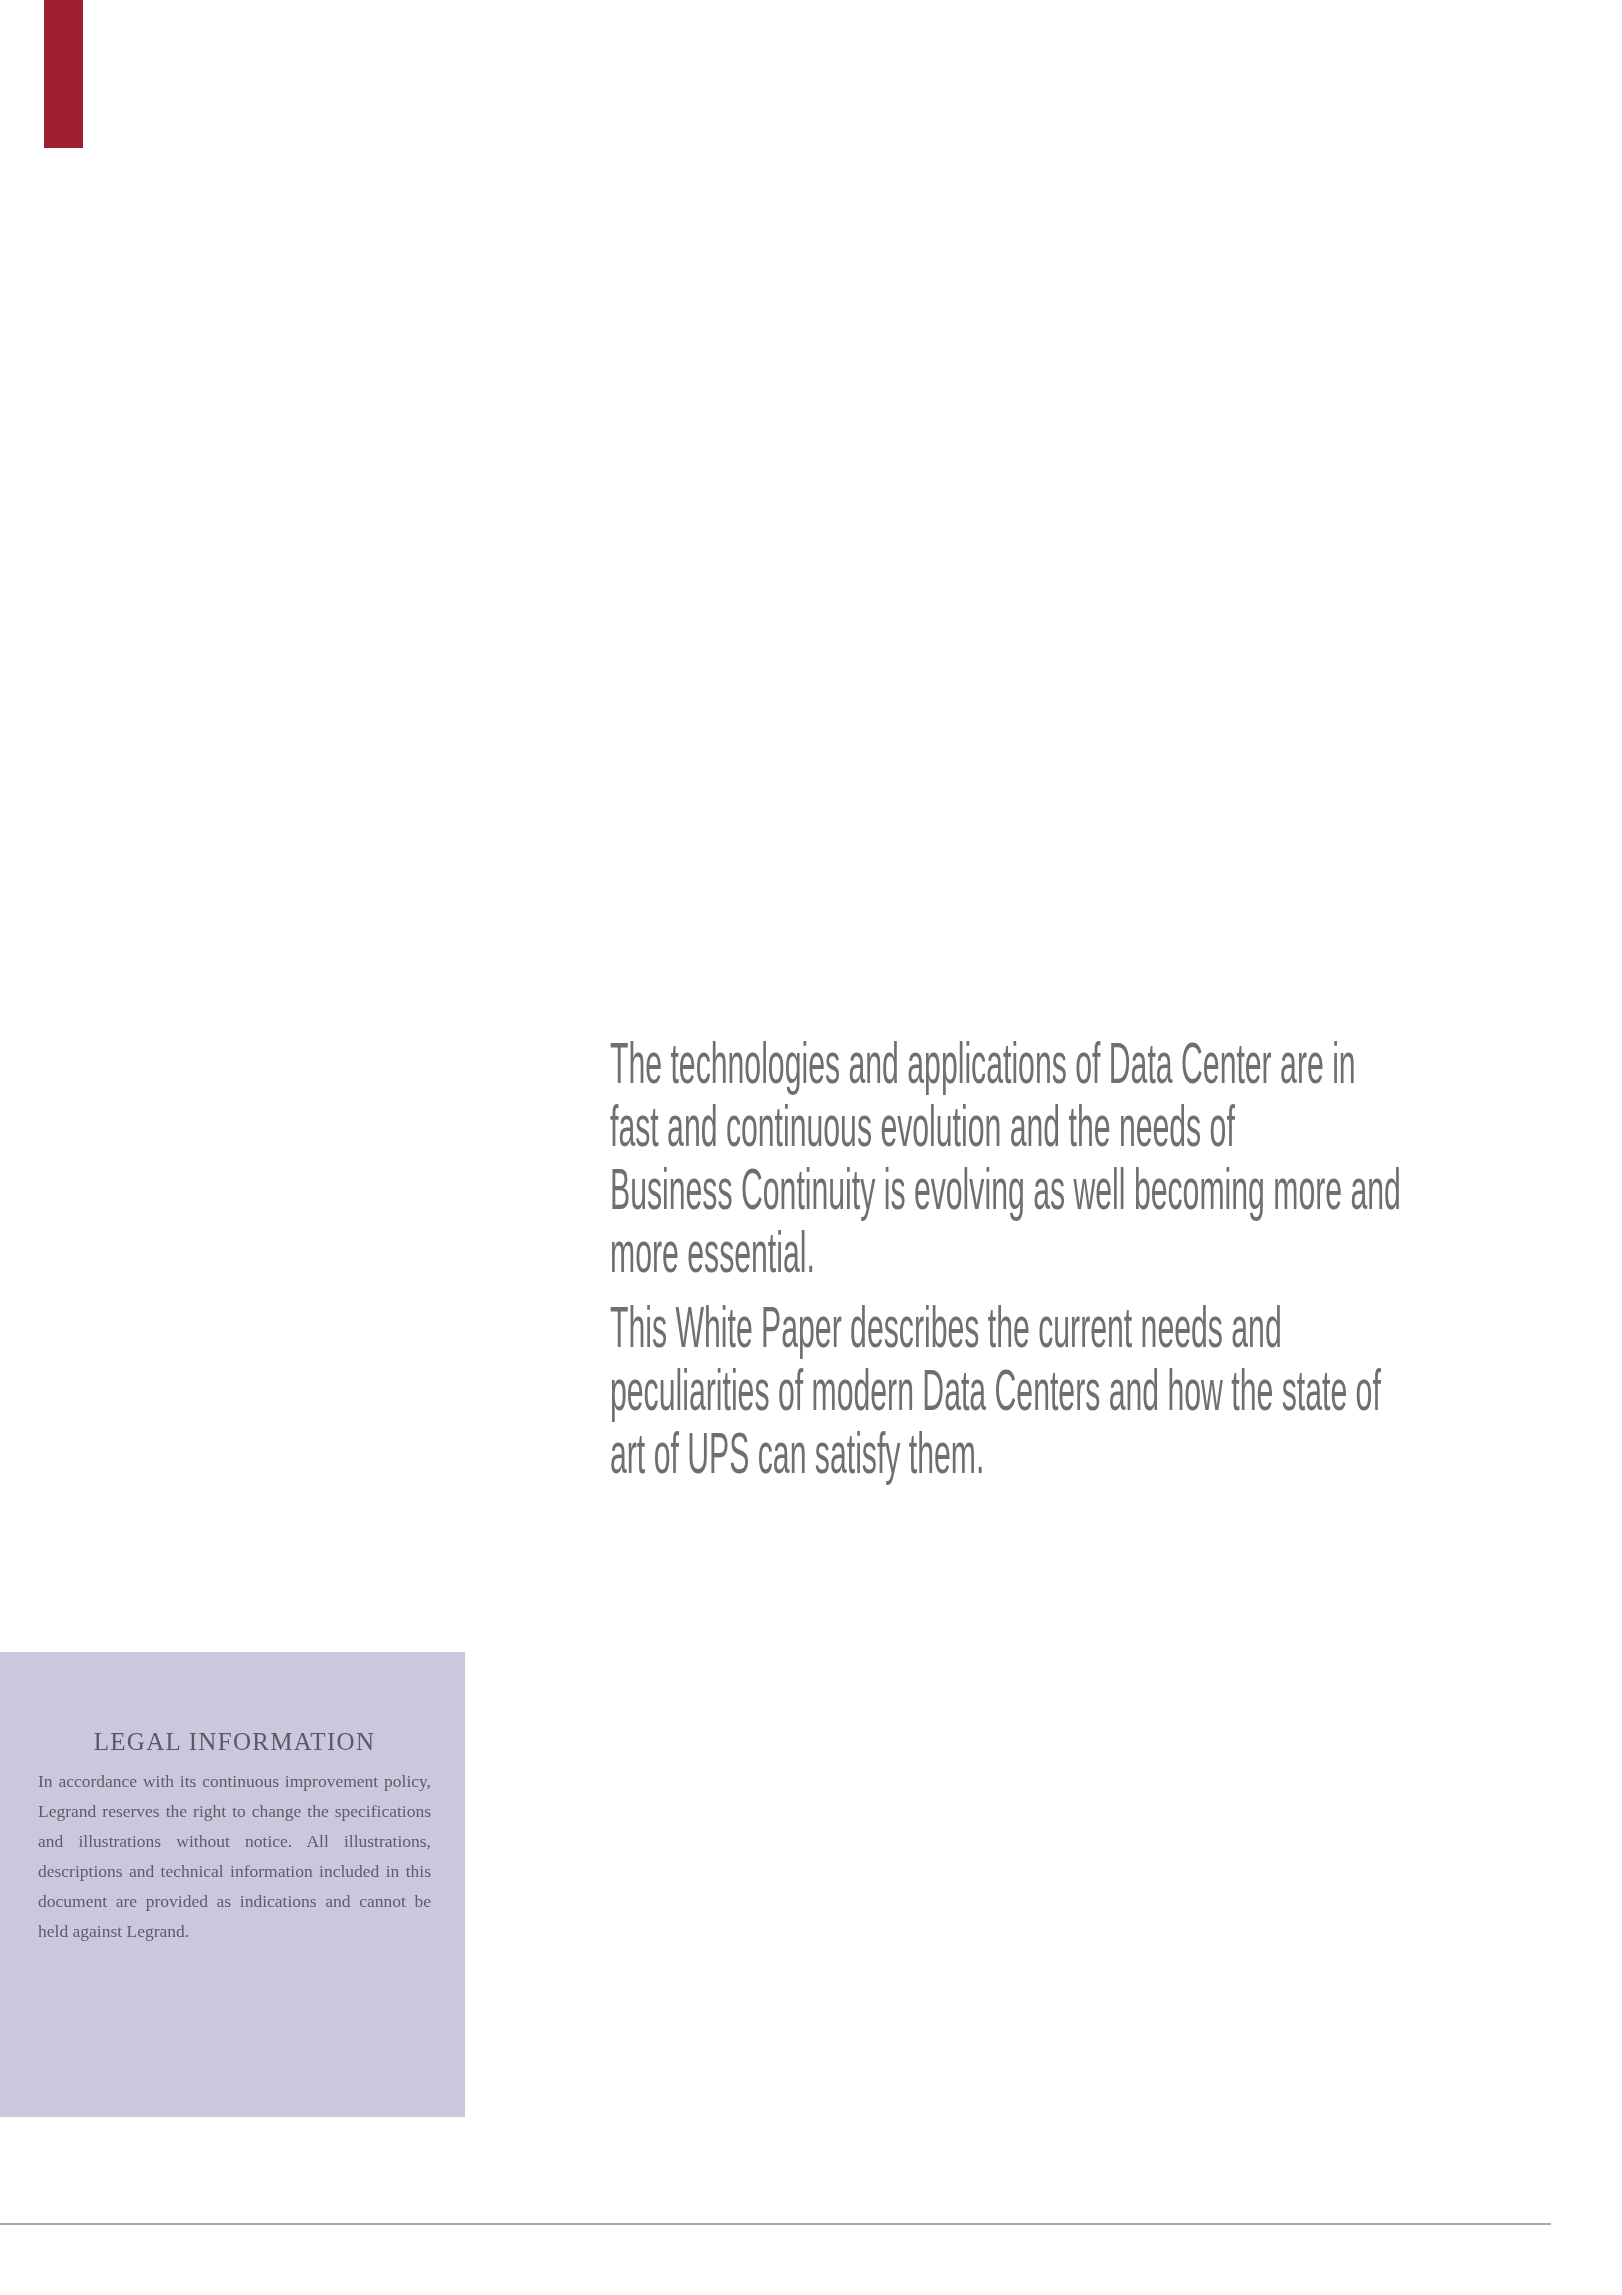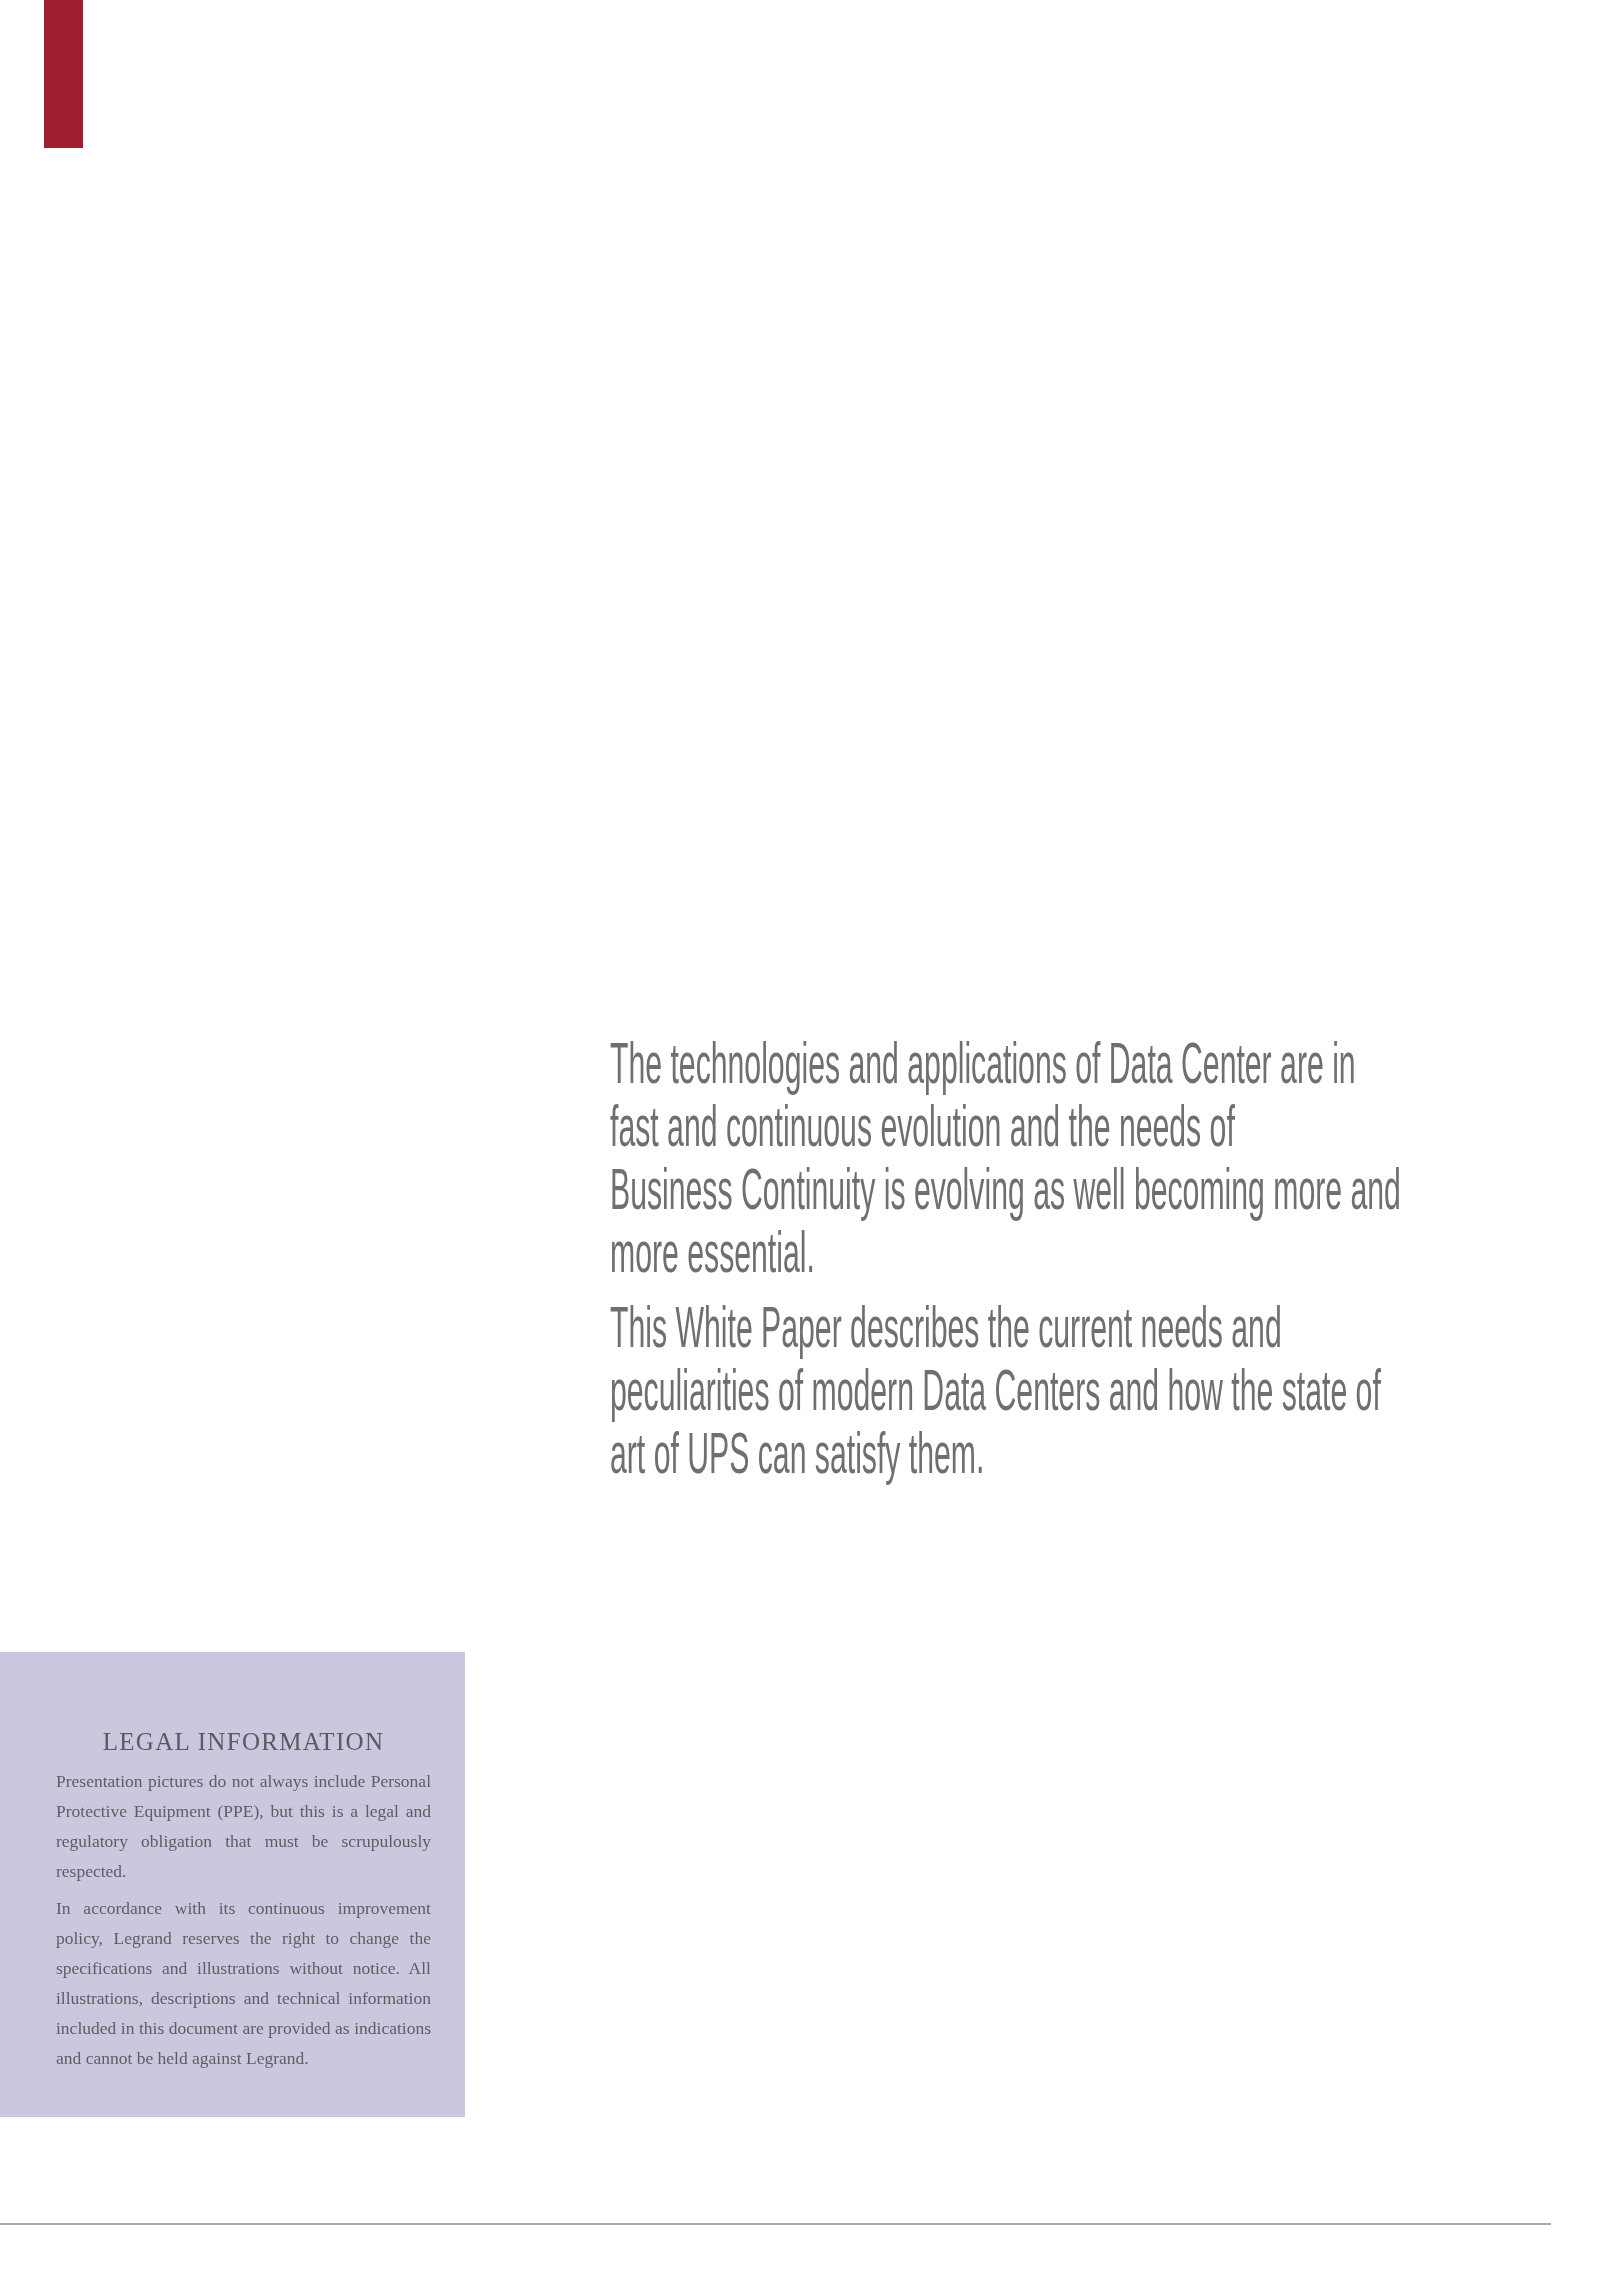--- a/index.html
+++ b/index.html
@@ -44,21 +44,21 @@
   .intro-line { white-space: nowrap; }
 
   
   .legal-box {
     position: absolute;
     left: 0;
     top: 1652px;
     width: 465px;
     height: 465px;
     background: #c9c8de;
-    padding: 75px 34px 0 56px;
+    padding: 75px 34px 0 38px;
   }
   .legal-title {
     font-family: "Liberation Serif", serif;
     font-size: 25px;
     font-weight: normal;
     letter-spacing: 1.3px;
     line-height: 29px;
     color: #5b5a61;
     text-align: center;
     margin-bottom: 10.4px;
@@ -100,20 +100,19 @@
       <div class="intro-p intro-p2">
           <div class="intro-line">This White Paper describes the current needs and</div>
           <div class="intro-line">peculiarities of modern Data Centers and how the state of</div>
           <div class="intro-line">art of UPS can satisfy them.</div>
         </div>
     </div>
   </section>
 
   <aside class="legal-box">
     <h2 class="legal-title">LEGAL INFORMATION</h2>
-    <p class="legal-par">Presentation pictures do not always include Personal Protective Equipment (PPE), but this is a legal and regulatory obligation that must be scrupulously respected.</p>
     <p class="legal-par">In accordance with its continuous improvement policy, Legrand reserves the right to change the specifications and illustrations without notice. All illustrations, descriptions and technical information included in this document are provided as indications and cannot be held against Legrand.</p>
   </aside>
 
   <div class="footer-rule"></div>
 
 </div>
 
 
 </body></html>

